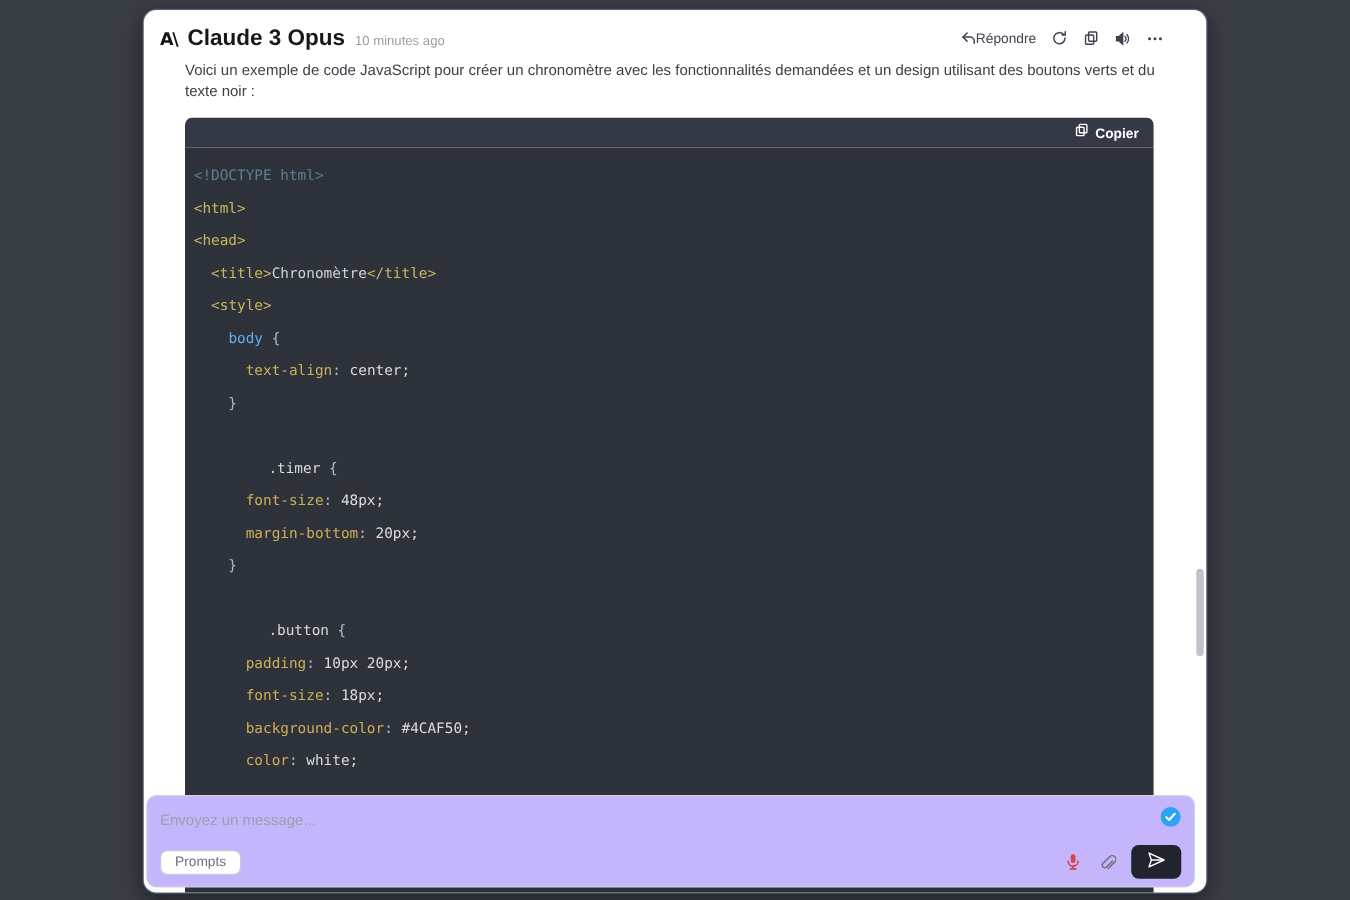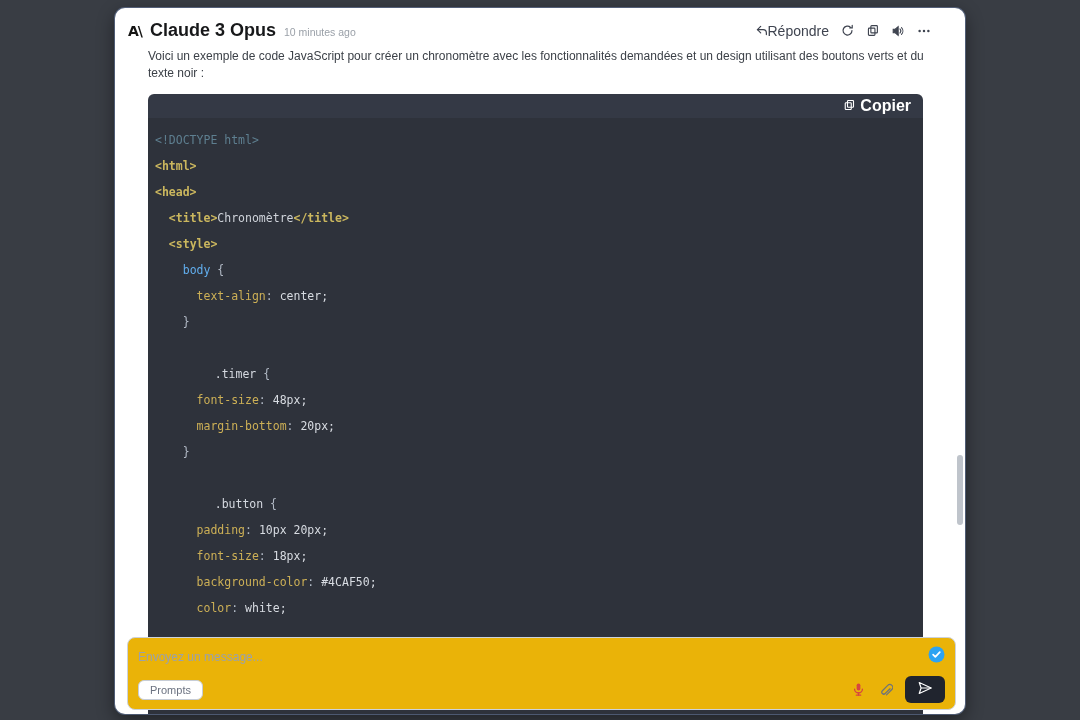--- a/index.html
+++ b/index.html
@@ -22,63 +22,63 @@
   .mh-left { display:flex; align-items:baseline; gap:8px; }
   .logo {
     font-weight:800; font-size:14px; color:#141413; letter-spacing:-1px;
     font-family:"DejaVu Sans", sans-serif;
   }
   .model-name { font-size:18px; font-weight:bold; color:#17181a; }
   .timestamp { font-size:10.5px; color:#9aa0a8; }
   .mh-actions { display:flex; align-items:center; gap:12px; }
   .icon-btn {
     background:none; border:none; cursor:pointer; display:flex; align-items:center;
-    gap:0; color:#3f4450; font-size:14px; font-family:inherit; padding:0;
+    gap:0; color:#3f4450; font-size:11px; font-family:inherit; padding:0;
   }
   .icon-btn svg { display:block; }
   
   .msg-text {
     margin:7px 36px 0 33px; font-size:12px; line-height:1.4; color:#3c4148;
   }
   
   .code-block {
     margin:12px 42px 0 33px; width:775px; border-radius:6px; overflow:hidden;
   }
   .code-header {
     height:24px; background:#343945; display:flex; align-items:center;
     justify-content:flex-end; padding-right:12px;
   }
   .copy-btn {
     background:none; border:none; cursor:pointer; display:flex; align-items:flex-end;
-    gap:5px; color:#ffffff; font-size:16px; font-weight:bold; font-family:inherit;
+    gap:5px; color:#ffffff; font-size:11px; font-weight:bold; font-family:inherit;
   }
   .code-body {
     background:#2e323b; padding:9px 0 120px 7px;
   }
   .code-line {
     font-family:"DejaVu Sans Mono", monospace; font-size:11.5px; line-height:26px;
     white-space:pre; color:#c8ccd4;
   }
   .tok-meta { color:#5e7f90; }
-  .tok-tag  { color:#cbb75e; font-weight:bold; }
+  .tok-tag  { color:#cbb75e; font-weight:normal; }
   .tok-text { color:#cfd3da; }
   .tok-sel  { color:#61aeee; font-weight:normal; }
   .tok-cls  { color:#d5d9e0;margin-left:32px; }
   .tok-prop { color:#cdb056; }
   .tok-val  { color:#d8dce2; }
   .tok-punc { color:#b2bac6; }
   
   .scroll-thumb {
     position:absolute; right:2px; top:447px; width:6px; height:70px;
     background:#bfc4cb; border-radius:3px;
   }
   
   .composer {
-    position:absolute; left:12px; right:9px; bottom:4px;
-    background:#eab308; border:1px solid #ccd2db; border-radius:8px;
+    position:absolute; left:2px; right:9px; bottom:4px;
+    background:#c4b5fd; border:1px solid #ccd2db; border-radius:8px;
     padding:8px 10px 6px 10px;
   }
   .composer-row1 { display:flex; align-items:center; gap:8px; }
   .composer-input {
     flex:1; border:none; outline:none; font-family:inherit; font-size:12px;
     color:#333840; background:transparent;
   }
   .composer-input::placeholder { color:#99a1ac; }
   .composer-row2 {
     margin-top:9px; display:flex; align-items:center; justify-content:space-between;

